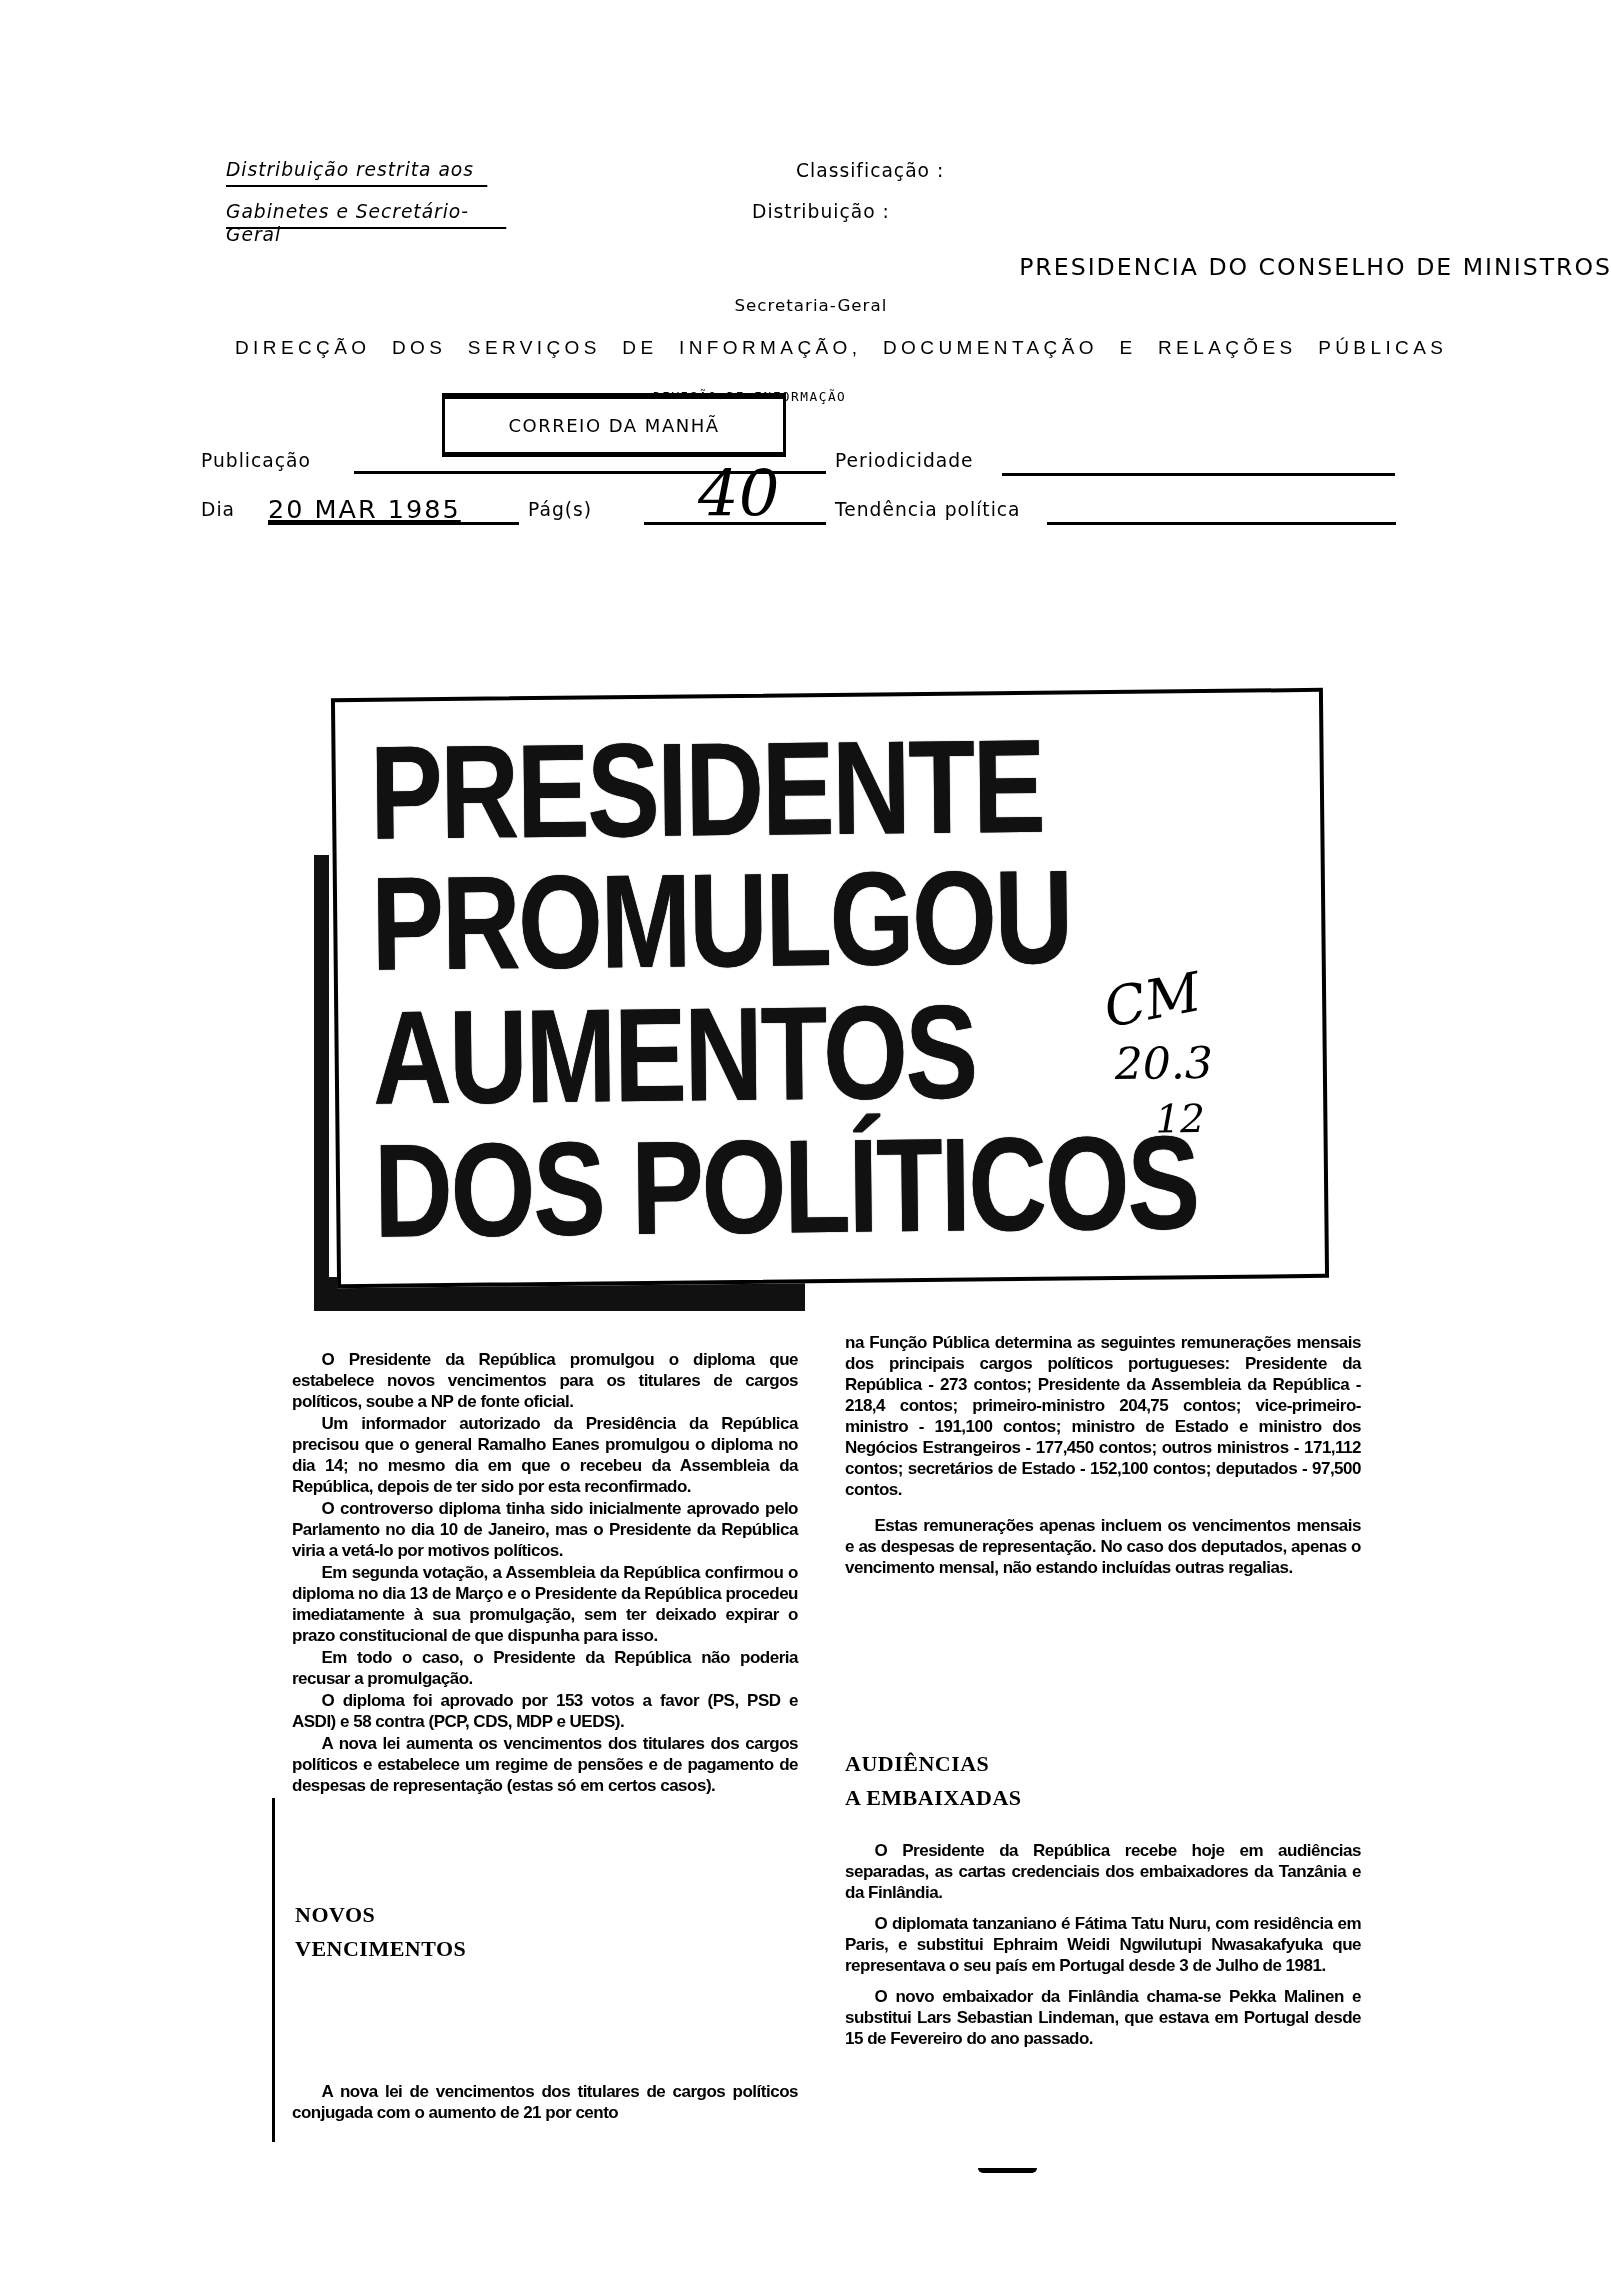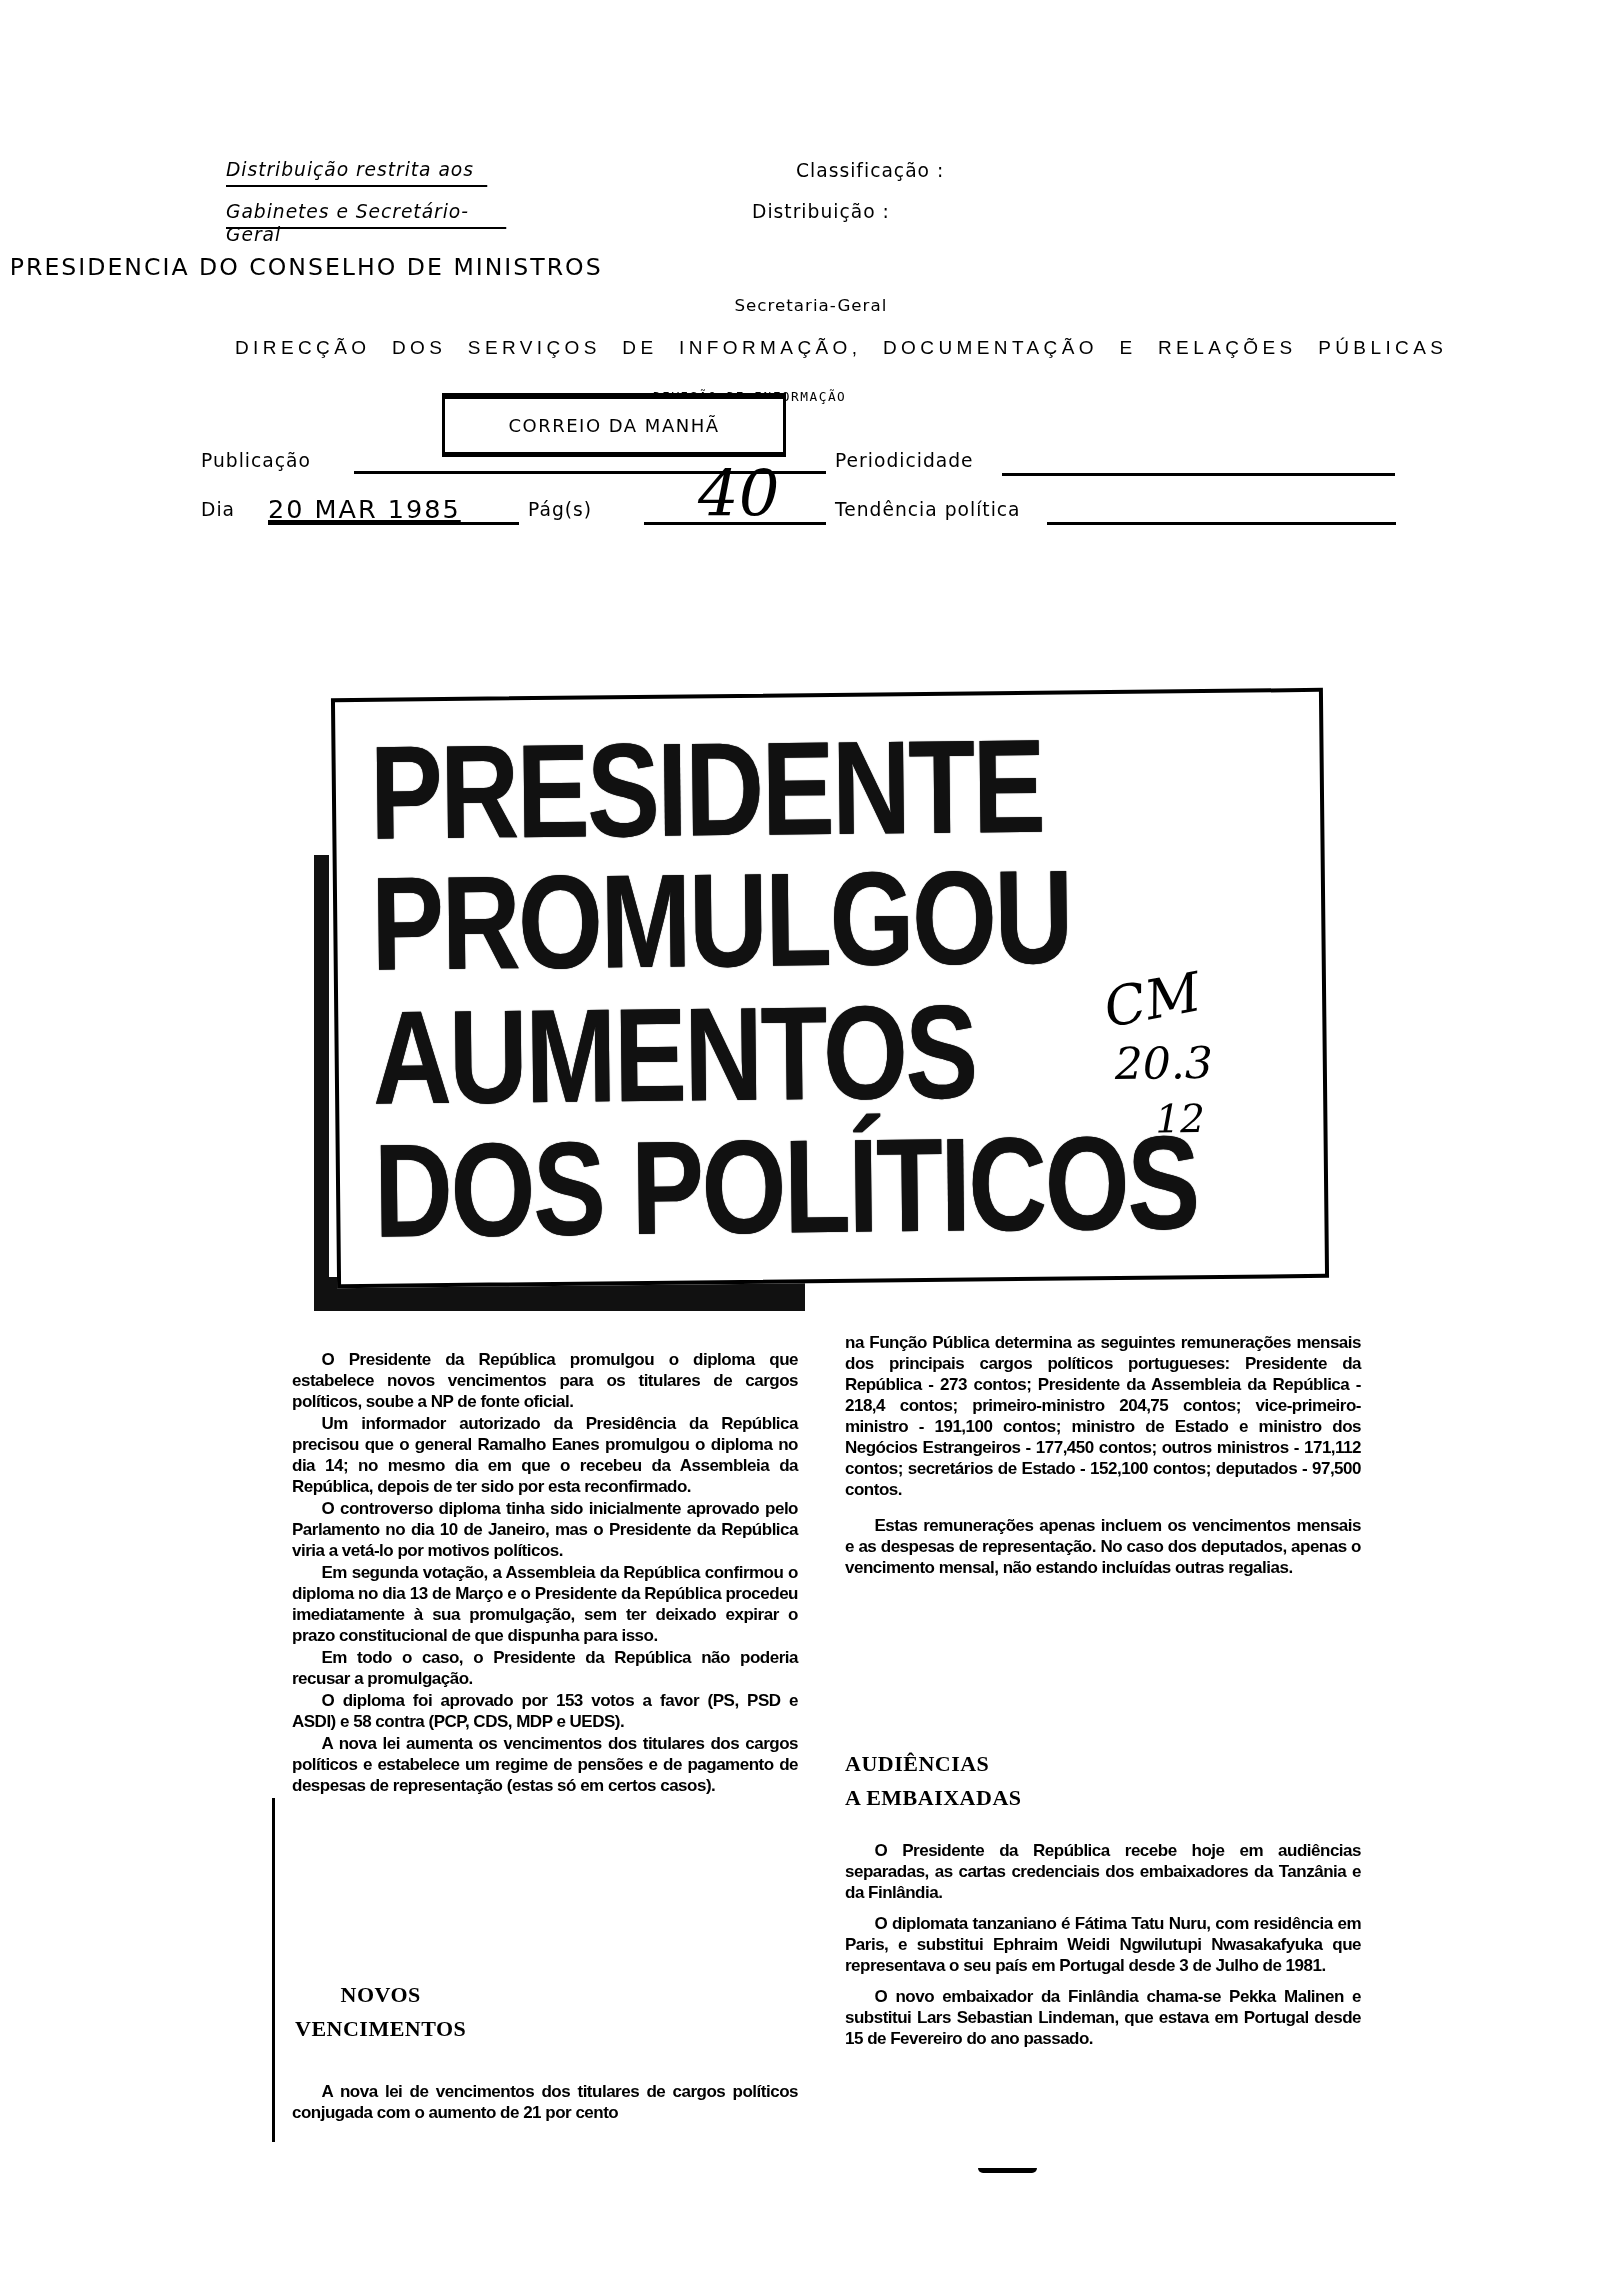--- a/index.html
+++ b/index.html
@@ -34,21 +34,21 @@
 </style>
 </head>
 <body>
 
 <div class="abs dist-left ul-thick" style="left:226px; top:158px; width:275px; height:28.5px;">Distribuição restrita aos</div>
 <div class="abs dist-left ul-thick" style="left:226px; top:200px; width:295px; height:28.5px;">Gabinetes e Secretário-Geral</div>
 
 <div class="abs form-label" style="left:796px; top:160px;">Classificação :</div>
 <div class="abs form-label" style="left:752px; top:201px;">Distribuição :</div>
 
-<div class="abs title-main" style="left:0; width:1612px; top:253px; text-align:left; padding-left:9.8px;">PRESIDENCIA DO CONSELHO DE MINISTROS</div>
+<div class="abs title-main" style="left:0; width:1612px; top:253px; text-align:right; padding-left:9.8px;">PRESIDENCIA DO CONSELHO DE MINISTROS</div>
 <div class="abs title-sub" style="left:0; width:1612px; top:295px; text-align:center; padding-left:9.8px;">Secretaria-Geral</div>
 <div class="abs title-dept" style="left:211px; top:337px; white-space:nowrap;">DIRECÇÃO DOS SERVIÇOS DE INFORMAÇÃO, DOCUMENTAÇÃO E RELAÇÕES PÚBLICAS</div>
 
 <div class="abs stamp-small" style="left:653px; top:389px;">DIVISÃO DE INFORMAÇÃO</div>
 <div class="abs stamp-box" style="left:442px; top:393px; width:344px; height:64px;">
   <span class="stamp-text">CORREIO DA MANHÃ</span>
 </div>
 
 <div class="abs form-label" style="left:201px; top:450px;">Publicação</div>
 <div class="line" style="left:354px; top:471px; width:472px;"></div>
@@ -82,21 +82,21 @@
 <div class="abs col" style="left:292px; top:1349px; width:506px;">
   <p>O Presidente da República promulgou o diploma que estabelece novos vencimentos para os titulares de cargos políticos, soube a NP de fonte oficial.</p>
   <p>Um informador autorizado da Presidência da República precisou que o general Ramalho Eanes promulgou o diploma no dia 14; no mesmo dia em que o recebeu da Assembleia da República, depois de ter sido por esta reconfirmado.</p>
   <p>O controverso diploma tinha sido inicialmente aprovado pelo Parlamento no dia 10 de Janeiro, mas o Presidente da República viria a vetá-lo por motivos políticos.</p>
   <p>Em segunda votação, a Assembleia da República confirmou o diploma no dia 13 de Março e o Presidente da República procedeu imediatamente à sua promulgação, sem ter deixado expirar o prazo constitucional de que dispunha para isso.</p>
   <p>Em todo o caso, o Presidente da República não poderia recusar a promulgação.</p>
   <p>O diploma foi aprovado por 153 votos a favor (PS, PSD e ASDI) e 58 contra (PCP, CDS, MDP e UEDS).</p>
   <p>A nova lei aumenta os vencimentos dos titulares dos cargos políticos e estabelece um regime de pensões e de pagamento de despesas de representação (estas só em certos casos).</p>
 </div>
 
-<div class="abs subhead" style="left:295px; top:1978px;text-align:center;">
+<div class="abs subhead" style="left:295px; top:1898px;">
   <div>NOVOS</div>
   <div>VENCIMENTOS</div>
 </div>
 <div class="abs col" style="left:292px; top:2081px; width:506px;">
   <p>A nova lei de vencimentos dos titulares de cargos políticos conjugada com o aumento de 21 por cento</p>
 </div>
 
 <div class="abs col" style="left:845px; top:1332px; width:516px;">
   <p style="text-indent:0;">na Função Pública determina as seguintes remunerações mensais dos principais cargos políticos portugueses: Presidente da República - 273 contos; Presidente da Assembleia da República - 218,4 contos; primeiro-ministro 204,75 contos; vice-primeiro-ministro - 191,100 contos; ministro de Estado e ministro dos Negócios Estrangeiros - 177,450 contos; outros ministros - 171,112 contos; secretários de Estado - 152,100 contos; deputados - 97,500 contos.</p>
   <p style="margin-top:14.7px;">Estas remunerações apenas incluem os vencimentos mensais e as despesas de representação. No caso dos deputados, apenas o vencimento mensal, não estando incluídas outras regalias.</p>

